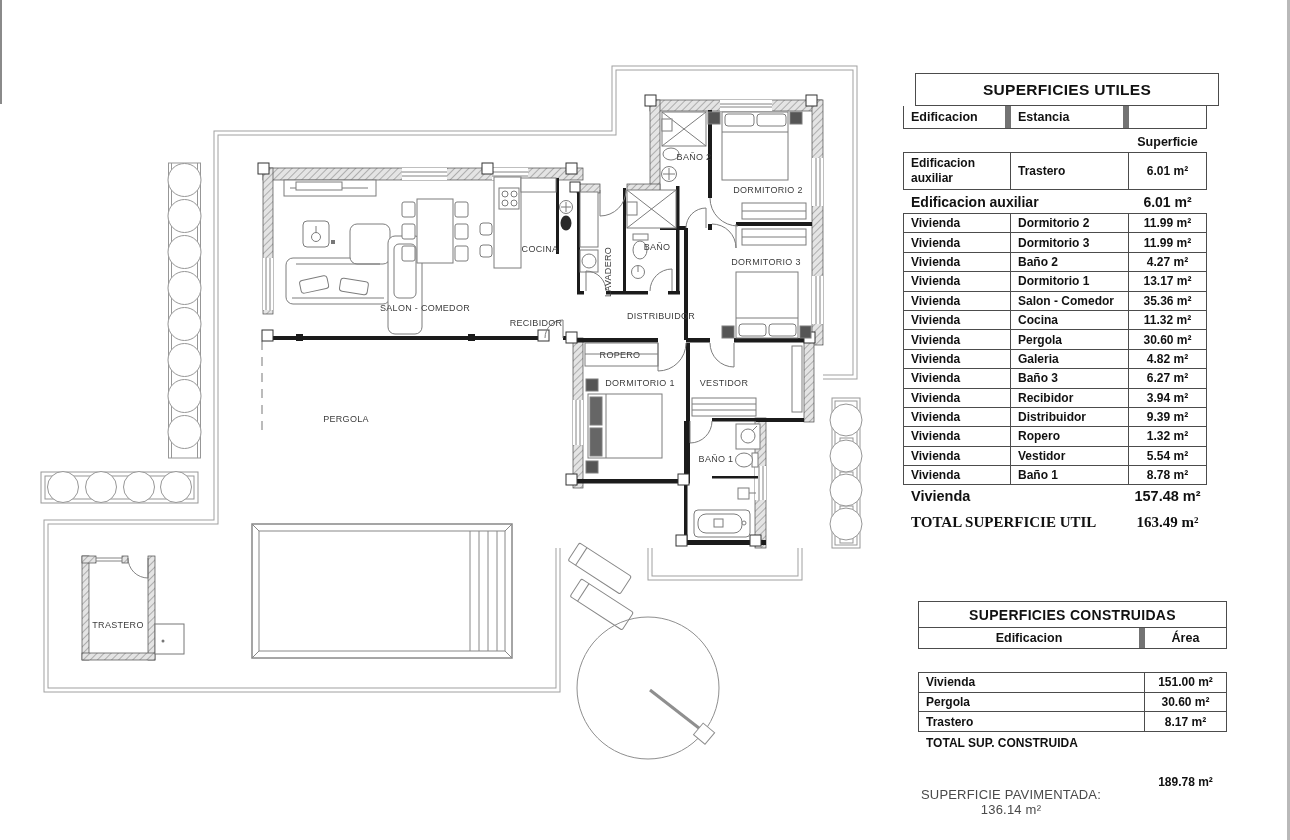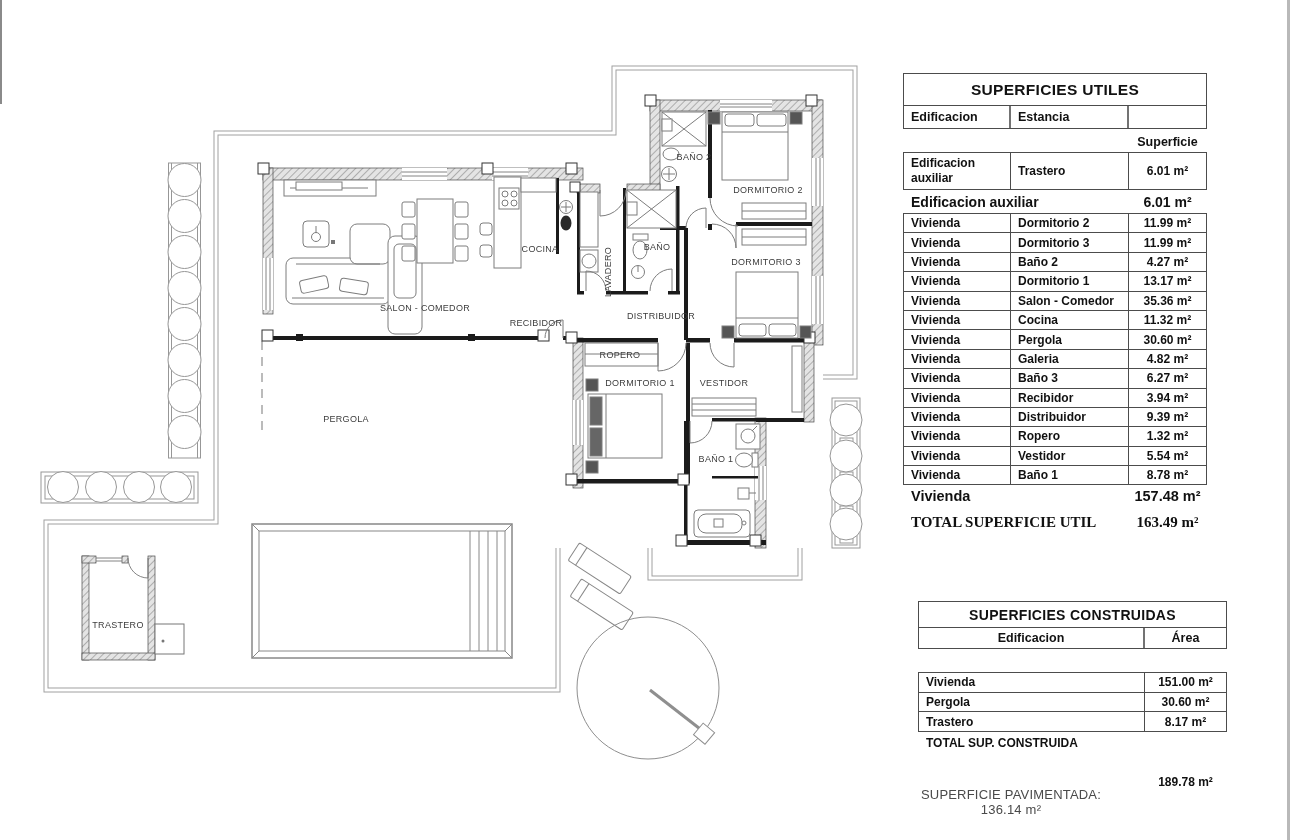--- a/index.html
+++ b/index.html
@@ -6,27 +6,27 @@
   body{width:1290px;height:840px;position:relative;background:#fff;overflow:hidden;
        font-family:"Liberation Sans",sans-serif;color:#111;}
   #plan-svg{position:absolute;left:0;top:0;}
   
   .tbl{position:absolute;}
   .t1{left:903px;top:73px;width:304px;height:475px;}
   .t2{left:918px;top:601px;width:309px;height:165px;text-decoration:underline;}
   .tbl *{box-sizing:border-box;}
   .ttl{position:absolute;left:0;width:100%;border:1.4px solid #4c4c4c;display:flex;
        align-items:center;justify-content:center;font-weight:bold;letter-spacing:.3px;background:#fff;}
-  .t1 .ttl{top:0;height:33px;font-size:15.5px;}
+  .t1 .ttl{top:0;height:33px;font-size:15.5px;margin-left:12px;}
   .t2 .ttl{top:0;height:27px;font-size:14px;}
   .thead{position:absolute;left:0;width:100%;display:flex;border-left:1.2px solid #4c4c4c;
          border-right:1.2px solid #4c4c4c;border-bottom:1.2px solid #4c4c4c;font-weight:bold;}
   .t1 .thead{top:33px;height:23px;font-size:12.5px;}
   .t2 .thead{top:27px;height:21px;font-size:12.5px;}
-  .hcell{display:flex;align-items:center;border-right:2px solid #737373;padding-left:7px;}
+  .hcell{display:flex;align-items:center;border-right:6px solid #737373;padding-left:7px;}
   .hcell:last-child{border-right:none;}
   .t1 .hc0{flex:0 0 107px;}
   .t1 .hc1{flex:0 0 118px;}
   .t1 .hc2{flex:1;justify-content:center;padding-left:0;margin-top:36px;}
   .t2 .hc0{flex:0 0 226px;justify-content:center;padding-left:0;}
   .t2 .hc1{flex:1;justify-content:center;padding-left:0;}
   .auxrow{position:absolute;left:0;top:79px;width:100%;height:38px;display:flex;
           border:1px solid #4c4c4c;font-weight:bold;font-size:12px;}
   .auxrow .tcell{display:flex;align-items:center;}
   .boldline{position:absolute;left:0;width:100%;font-weight:bold;}

